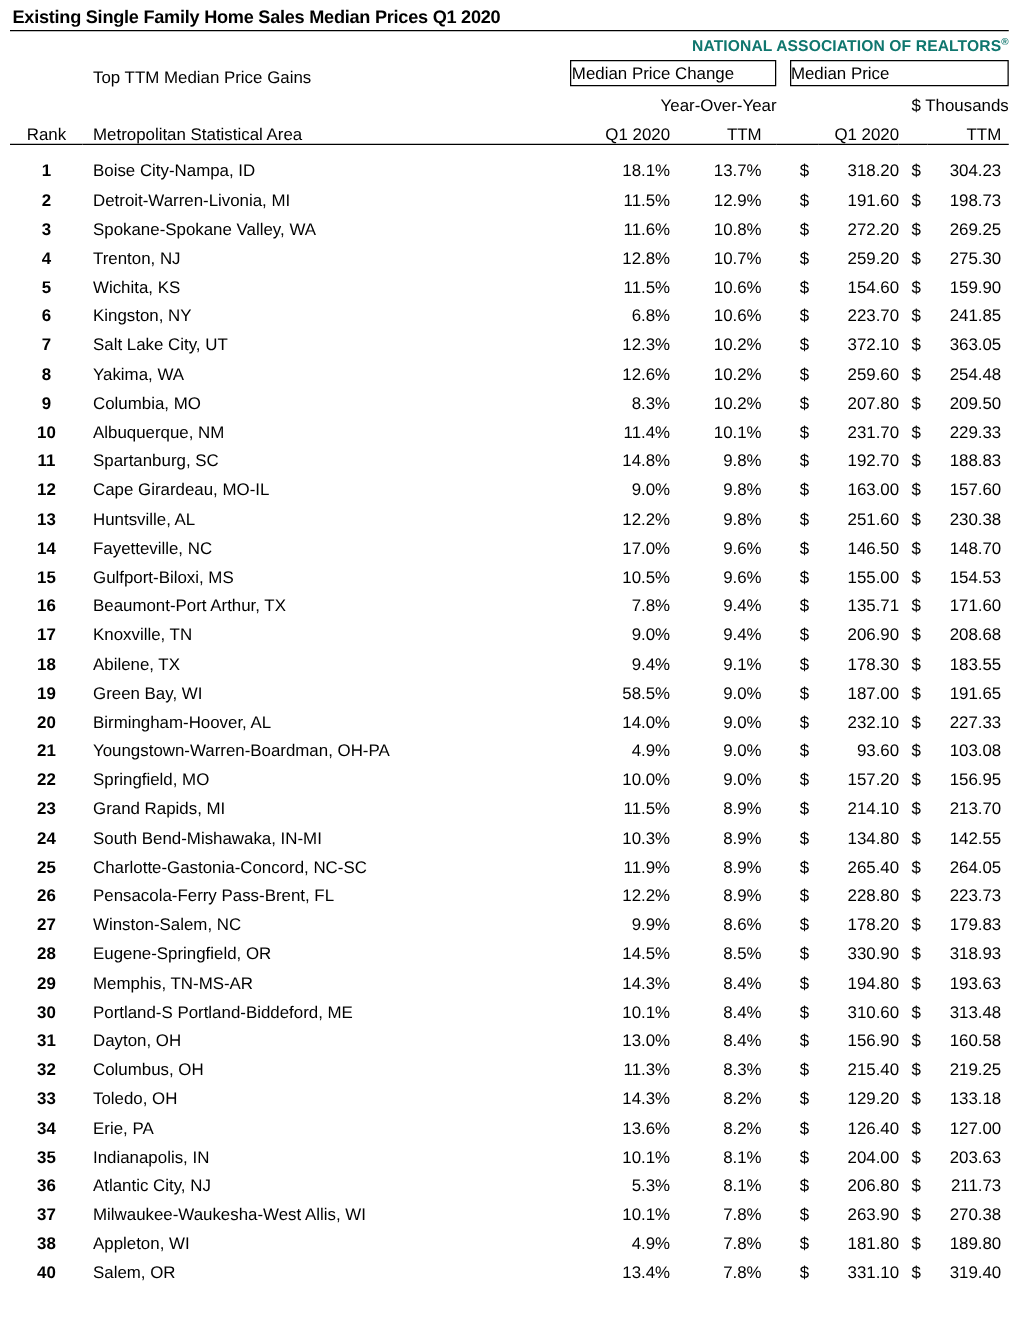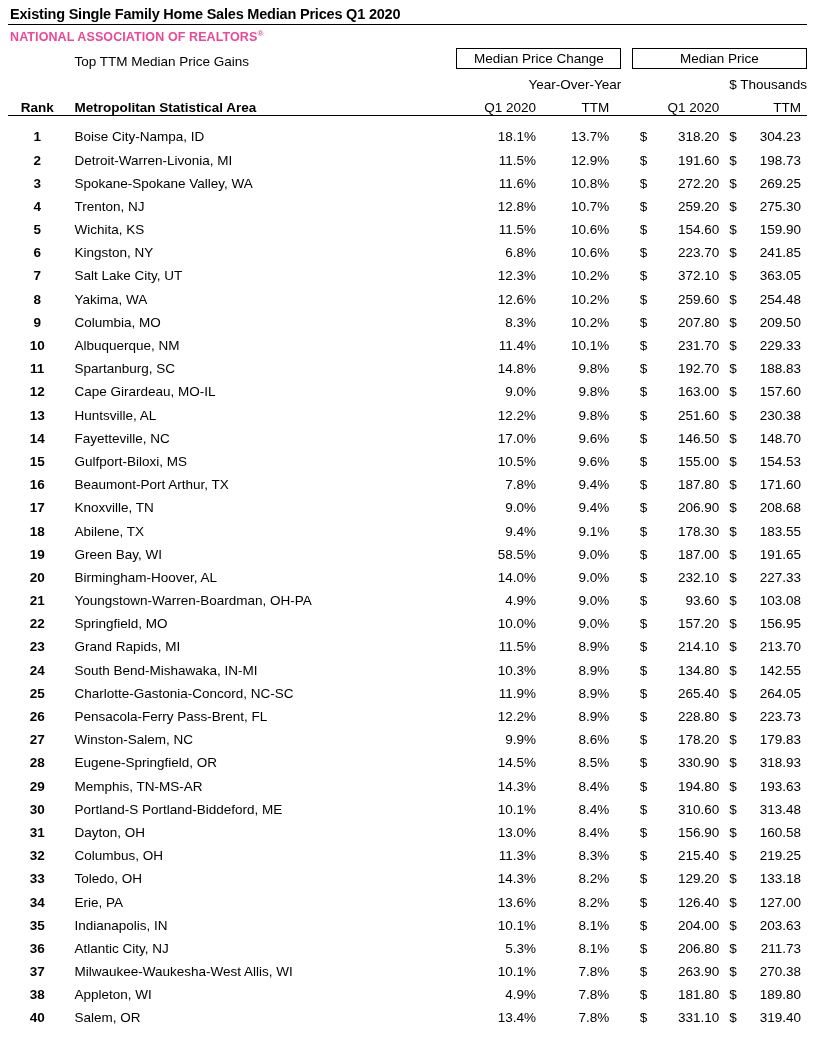--- a/index.html
+++ b/index.html
@@ -29,24 +29,25 @@
     padding-left: 2px;
     margin-bottom: 2px;
   }
   .title-rule {
     border-bottom: 1.5px solid #000;
     margin: 1px 0 4px 0;
   }
   .nar-line {
     font-size: 12.5px;
     font-weight: bold;
-    color: #ec4899;
+    color: #0f766e;
     letter-spacing: 0.1px;
     padding-left: 2px;
     margin-bottom: 2px;
+    text-align: right;
   }
   .nar-line sup {
     font-size: 8px;
     vertical-align: super;
   }
 
   table.main {
     border-collapse: collapse;
     width: 799px;
     table-layout: fixed;
@@ -65,35 +66,35 @@
   .c-ttmchg { width: 74px;  text-align: right; padding-right: 12px !important; }
   .c-gap    { width: 10px; }
   .c-q1dol  { width: 22px;  text-align: left; padding-left: 8px !important; }
   .c-q1val  { width: 62px;  text-align: right; }
   .c-ttmdol { width: 22px;  text-align: left; padding-left: 10px !important; }
   .c-ttmval { width: 62px;  text-align: right; padding-right: 6px !important; }
 
   .hdr-row td { height: 23px; font-size: 13.5px; }
   .hdr-box {
     border: 1px solid #000;
-    text-align: center;
+    text-align: left;
     font-size: 13.5px;
     padding: 2px 0 2px 0;
   }
   .top-gains {
     font-size: 13.5px;
     padding-left: 4px;
   }
   .sub-center {
     text-align: right;
     font-size: 13.5px;
   }
   .hdr-label {
     font-size: 13.5px;
-    font-weight: bold;
+    font-weight: normal;
   }
   .hdr-sub {
     font-size: 13.5px;
   }
   .hdr-underline td {
     border-bottom: 1.2px solid #000;
   }
   .data-row td {
     height: 23.2px;
     font-size: 13.5px;
@@ -326,21 +327,21 @@
           <td class="c-ttmdol">$</td>
           <td class="c-ttmval">154.53</td>
         </tr>
         <tr class="data-row">
           <td class="c-rank rank-cell">16</td>
           <td class="c-msa">Beaumont-Port Arthur, TX</td>
           <td class="c-q1chg">7.8%</td>
           <td class="c-ttmchg">9.4%</td>
           <td></td>
           <td class="c-q1dol">$</td>
-          <td class="c-q1val">187.80</td>
+          <td class="c-q1val">135.71</td>
           <td class="c-ttmdol">$</td>
           <td class="c-ttmval">171.60</td>
         </tr>
         <tr class="data-row">
           <td class="c-rank rank-cell">17</td>
           <td class="c-msa">Knoxville, TN</td>
           <td class="c-q1chg">9.0%</td>
           <td class="c-ttmchg">9.4%</td>
           <td></td>
           <td class="c-q1dol">$</td>

